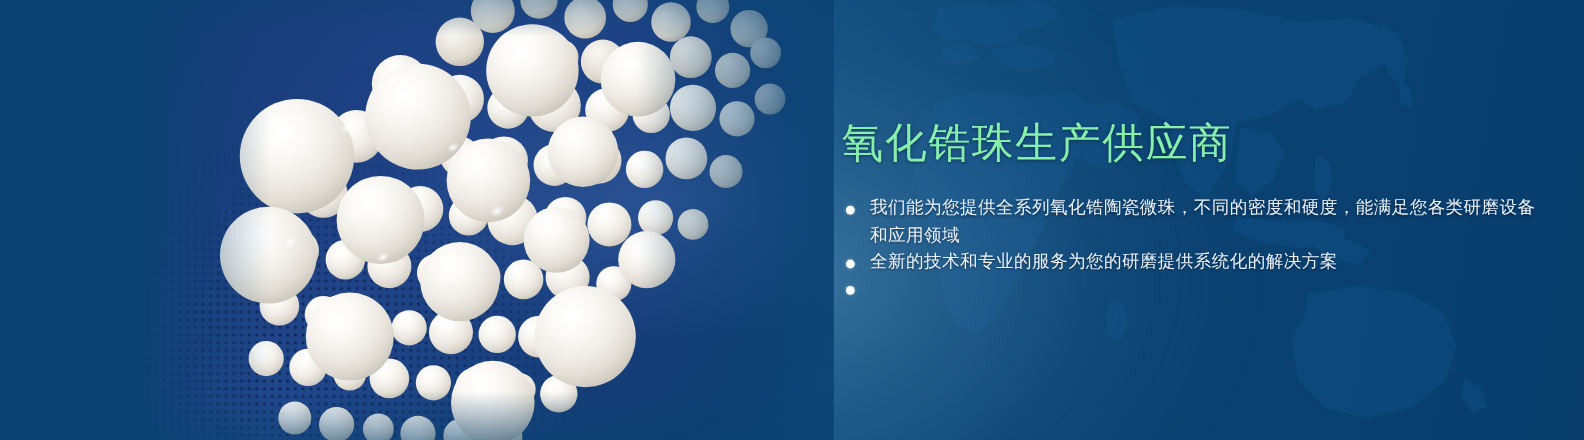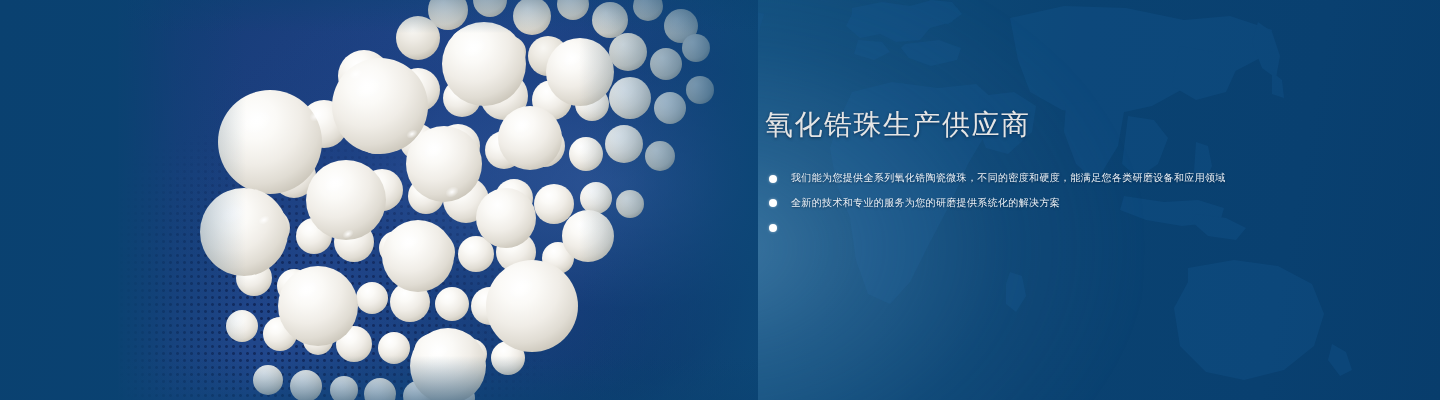--- a/index.html
+++ b/index.html
@@ -90,33 +90,33 @@
   .beads{ position:absolute; inset:0; }
   .beads svg{ width:100%; height:100%; display:block; }
 
   
   .copy{
     position:absolute;
     left:765px; top:108px;
     width:640px;
   }
   .headline{
-    font-size:28px;
+    font-size:38px;
     line-height:1.22;
     font-weight:400;
-    color:#e5e5e5;
+    color:#86efac;
     letter-spacing:1.5px;
     text-shadow:0 1px 3px rgba(0,18,42,.55);
     white-space:nowrap;
   }
   .bullets{ margin-top:24px; list-style:none; }
   .bullet{
     position:relative;
     padding-left:26px;
-    font-size:10px;
+    font-size:16px;
     line-height:24.5px;
     color:#eef3f8;
     letter-spacing:.35px;
     text-shadow:0 1px 2px rgba(0,18,42,.5);
     margin-bottom:0px;
   }
   .dot{
     position:absolute;
     left:4px; top:8.5px;
     width:8px; height:8px;

